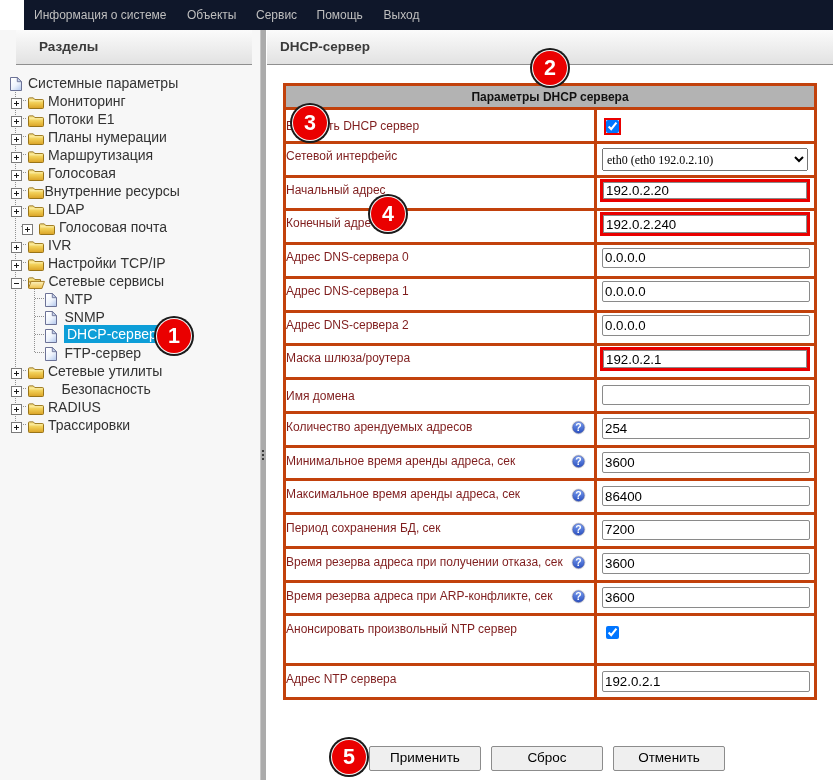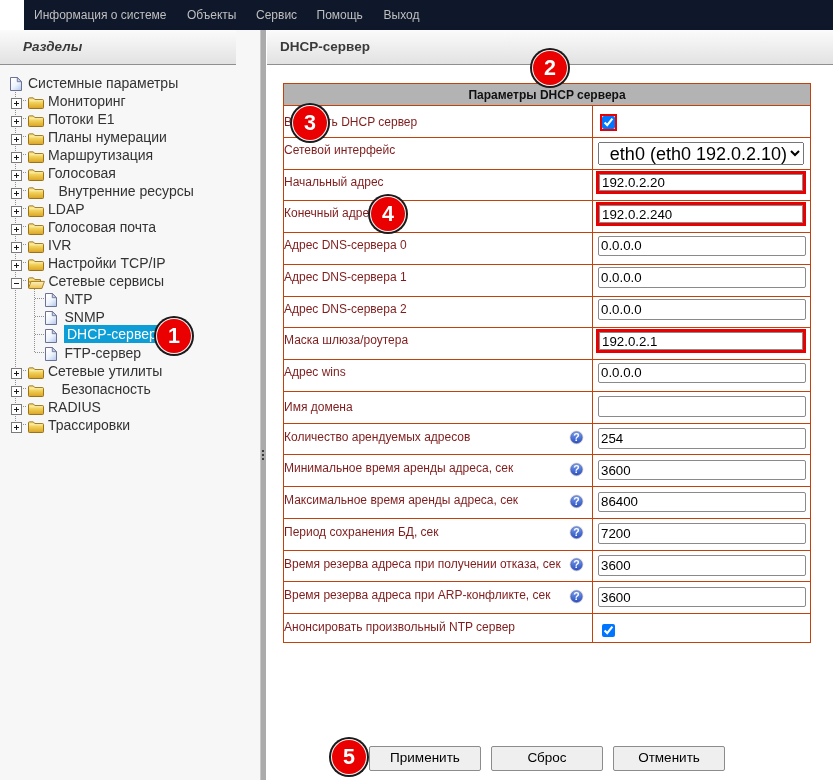--- a/index.html
+++ b/index.html
@@ -41,45 +41,45 @@
 .exp.plus::after { content:""; position:absolute; left:4px; top:2px; width:1px; height:5px; background:#1a1a1a; }
 .hsel { background:#0d9ed8; color:#fff; padding:1px 6px 1px 3px; }
 .vdots { position:absolute; width:1px; background-image:repeating-linear-gradient(to bottom,#909090 0 1px,transparent 1px 2px); }
 .hdots { position:absolute; height:1px; background-image:repeating-linear-gradient(to right,#909090 0 1px,transparent 1px 2px); }
 
 
 #tbl {
   position:absolute; left:283px; top:83px;
   border-collapse:collapse;
 }
-#tbl td, #tbl th { border:1px solid #c2410c; padding:0; font-size:12px; }
+#tbl td, #tbl th { border:3px solid #c2410c; padding:0; font-size:12px; }
 #tbl th { height:21px; background:#b3b3b3; font-weight:bold; color:#111; text-align:center; }
 #tbl td.lbl { width:302px; text-align:left; padding-right:6px; color:#7f1d1d; height:18px; padding-top:3px; padding-bottom:9.75px; white-space:nowrap;margin-top:31px; }
 #tbl tr.r1 td.lbl { padding-top:7px; padding-bottom:5.75px; }
 
 #tbl tr.r11 td.lbl { padding-top:6.5px; padding-bottom:6.25px; }
-#tbl tr.r19 td.lbl { padding-top:4px; padding-bottom:6px; }
+#tbl tr.r19 td.lbl { padding-top:4px; padding-bottom:25px; }
 #tbl tr.r20 td.lbl { padding-top:4px; padding-bottom:8.75px; }
 #tbl tr.ic td.lbl { position:relative; width:282px; padding-right:26px; padding-top:4px; padding-bottom:8.75px; }
 #tbl td.ctl { width:212px; padding-left:5px; vertical-align:top; }
 #tbl input[type=text] {
   width:202px; height:16.5px; border:1px solid #8a8a8a; border-radius:2px;
   font-family:"Liberation Sans",sans-serif; font-size:13.3px; padding:1px 2px; margin:2.5px 0 0 0;
   color:#000; display:block;
 }
 #tbl tr.ic input[type=text] { margin-top:4.5px; }
 #tbl tr.r11 input[type=text] { margin-top:4.5px; }
 #tbl tr.r20 input[type=text] { margin-top:5px; }
 .redbox { display:inline-block; border:3px solid #e90000; line-height:0; margin:1px 0 0 -2px; }
 #tbl .redbox input[type=text] { height:13.5px; width:198px; border-radius:0; margin:0; }
 #tbl input[type=checkbox] { width:13px; height:13px; margin:9.5px 0 0 4px; display:block; }
 .redcb { display:inline-block; border:2px solid #e90000; line-height:0; margin:7.5px 0 0 2px; }
 #tbl .redcb input[type=checkbox] { margin:0 !important; }
 #tbl select {
-  width:204px; height:21px; font-family:Liberation Sans, sans-serif; font-size:18px; margin:4.5px 0 0 0; display:block;text-align:right;
+  width:204px; height:21px; font-family:Liberation Serif, serif; font-size:12px; margin:4.5px 0 0 0; display:block;
 }
 .help { position:absolute; right:8px; top:6.5px; }
 
 
 #btns { position:absolute; left:283px; top:746px; width:528px; text-align:center; }
 #btns button {
   width:110px; height:21px; margin:0 5px; background:#efefef; border:1px solid #8c8c8c;
   border-radius:2px; font-family:"Liberation Sans",sans-serif; font-size:13.5px; color:#000; padding:0 0 2px 0;
 }
 
@@ -94,21 +94,21 @@
 </head>
 <body>
 <div id="topbar">
   <span style="left:10px">Информация о системе</span>
   <span style="left:163px">Объекты</span>
   <span style="left:232px">Сервис</span>
   <span style="left:292.5px">Помощь</span>
   <span style="left:359.5px">Выход</span>
 </div>
 <div id="lpanel"></div>
-<div class="pheader" style="left:0;width:236px;font-style:italic;">
+<div class="pheader" style="left:16px;width:236px;">
     <span style="position:absolute;left:23px;top:9px">Разделы</span>
   </div>
 <div id="divider"></div>
 <div id="divdots"></div>
 <div id="rpanel"></div>
 <div class="pheader" style="left:267px;width:566px;">
     <span style="position:absolute;left:13px;top:9px">DHCP-сервер</span>
   </div>
 
 <svg width="0" height="0" style="position:absolute">
@@ -201,31 +201,31 @@
         <path d="M1.5 4.8 H14.5" stroke="#fceea6" stroke-width="1"></path>
       </svg>
       <span class="txt" style="margin-left:4.5px">Голосовая</span>
     </div>
 <div class="trow" style="top:181px;left:11px">
       <span class="exp plus"></span>
       <svg width="16" height="13" viewBox="0 0 16 13" style="flex:none;margin-left:5.5px">
         <path d="M0.5 11.7 V2.8 Q0.5 1.9 1.4 1.9 H5.3 L6.9 3.6 H14.6 Q15.5 3.6 15.5 4.5 V11.7 Q15.5 12.5 14.6 12.5 H1.4 Q0.5 12.5 0.5 11.7 Z" fill="url(#fg)" stroke="#997419"></path>
         <path d="M1.5 4.8 H14.5" stroke="#fceea6" stroke-width="1"></path>
       </svg>
-      <span class="txt" style="margin-left:15px">Внутренние ресурсы</span>
+      <span class="txt" style="margin-left:1px">Внутренние ресурсы</span>
     </div>
 <div class="trow" style="top:199px;left:11px">
       <span class="exp plus"></span>
       <svg width="16" height="13" viewBox="0 0 16 13" style="flex:none;margin-left:5.5px">
         <path d="M0.5 11.7 V2.8 Q0.5 1.9 1.4 1.9 H5.3 L6.9 3.6 H14.6 Q15.5 3.6 15.5 4.5 V11.7 Q15.5 12.5 14.6 12.5 H1.4 Q0.5 12.5 0.5 11.7 Z" fill="url(#fg)" stroke="#997419"></path>
         <path d="M1.5 4.8 H14.5" stroke="#fceea6" stroke-width="1"></path>
       </svg>
       <span class="txt" style="margin-left:4.5px">LDAP</span>
     </div>
-<div class="trow" style="top:217px;left:11px">
+<div class="trow" style="top:217px;left:22px">
       <span class="exp plus"></span>
       <svg width="16" height="13" viewBox="0 0 16 13" style="flex:none;margin-left:5.5px">
         <path d="M0.5 11.7 V2.8 Q0.5 1.9 1.4 1.9 H5.3 L6.9 3.6 H14.6 Q15.5 3.6 15.5 4.5 V11.7 Q15.5 12.5 14.6 12.5 H1.4 Q0.5 12.5 0.5 11.7 Z" fill="url(#fg)" stroke="#997419"></path>
         <path d="M1.5 4.8 H14.5" stroke="#fceea6" stroke-width="1"></path>
       </svg>
       <span class="txt" style="margin-left:4.5px">Голосовая почта</span>
     </div>
 <div class="trow" style="top:235px;left:11px">
       <span class="exp plus"></span>
       <svg width="16" height="13" viewBox="0 0 16 13" style="flex:none;margin-left:5.5px">
@@ -350,26 +350,20 @@
 <tr>
         <td class="lbl">Адрес DNS-сервера 2</td>
         <td class="ctl">
           <input type="text" value="0.0.0.0" style="">
         </td>
       </tr>
 <tr>
         <td class="lbl">Маска шлюза/роутера</td>
         <td class="ctl"><span class="redbox"><input type="text" value="192.0.2.1" style=""></span></td>
       </tr>
-<tr>
-        <td class="lbl">Адрес wins</td>
-        <td class="ctl">
-          <input type="text" value="0.0.0.0" style="">
-        </td>
-      </tr>
 <tr class="r11">
         <td class="lbl">Имя домена</td>
         <td class="ctl">
           <input type="text" value="" style="">
         </td>
       </tr>
 <tr class="ic">
         <td class="lbl">Количество арендуемых адресов<svg class="help" width="15" height="15" viewBox="0 0 15 15">
             <circle cx="7.5" cy="7.5" r="7" fill="#e2e2e2"></circle>
             <circle cx="7.5" cy="7.5" r="5.8" fill="url(#hg)" stroke="#35479c" stroke-width="0.5"></circle>
@@ -426,20 +420,26 @@
             <text x="7.5" y="11.2" text-anchor="middle" font-family="Liberation Sans" font-size="10.5" font-weight="bold" fill="#fff">?</text>
           </svg></td>
         <td class="ctl">
           <input type="text" value="3600" style="">
         </td>
       </tr>
 <tr class="r19">
         <td class="lbl">Анонсировать произвольный NTP сервер</td>
         <td class="ctl">
           <input type="checkbox" checked="" style="">
+        </td>
+      </tr>
+<tr class="r20">
+        <td class="lbl">Адрес NTP сервера</td>
+        <td class="ctl">
+          <input type="text" value="192.0.2.1" style="">
         </td>
       </tr>
 </tbody>
   </table>
 
 <div id="btns">
   <button>Применить</button><button>Сброс</button><button>Отменить</button>
 </div>
 
 <div class="numc" style="left:157px;top:319px;">1</div>

